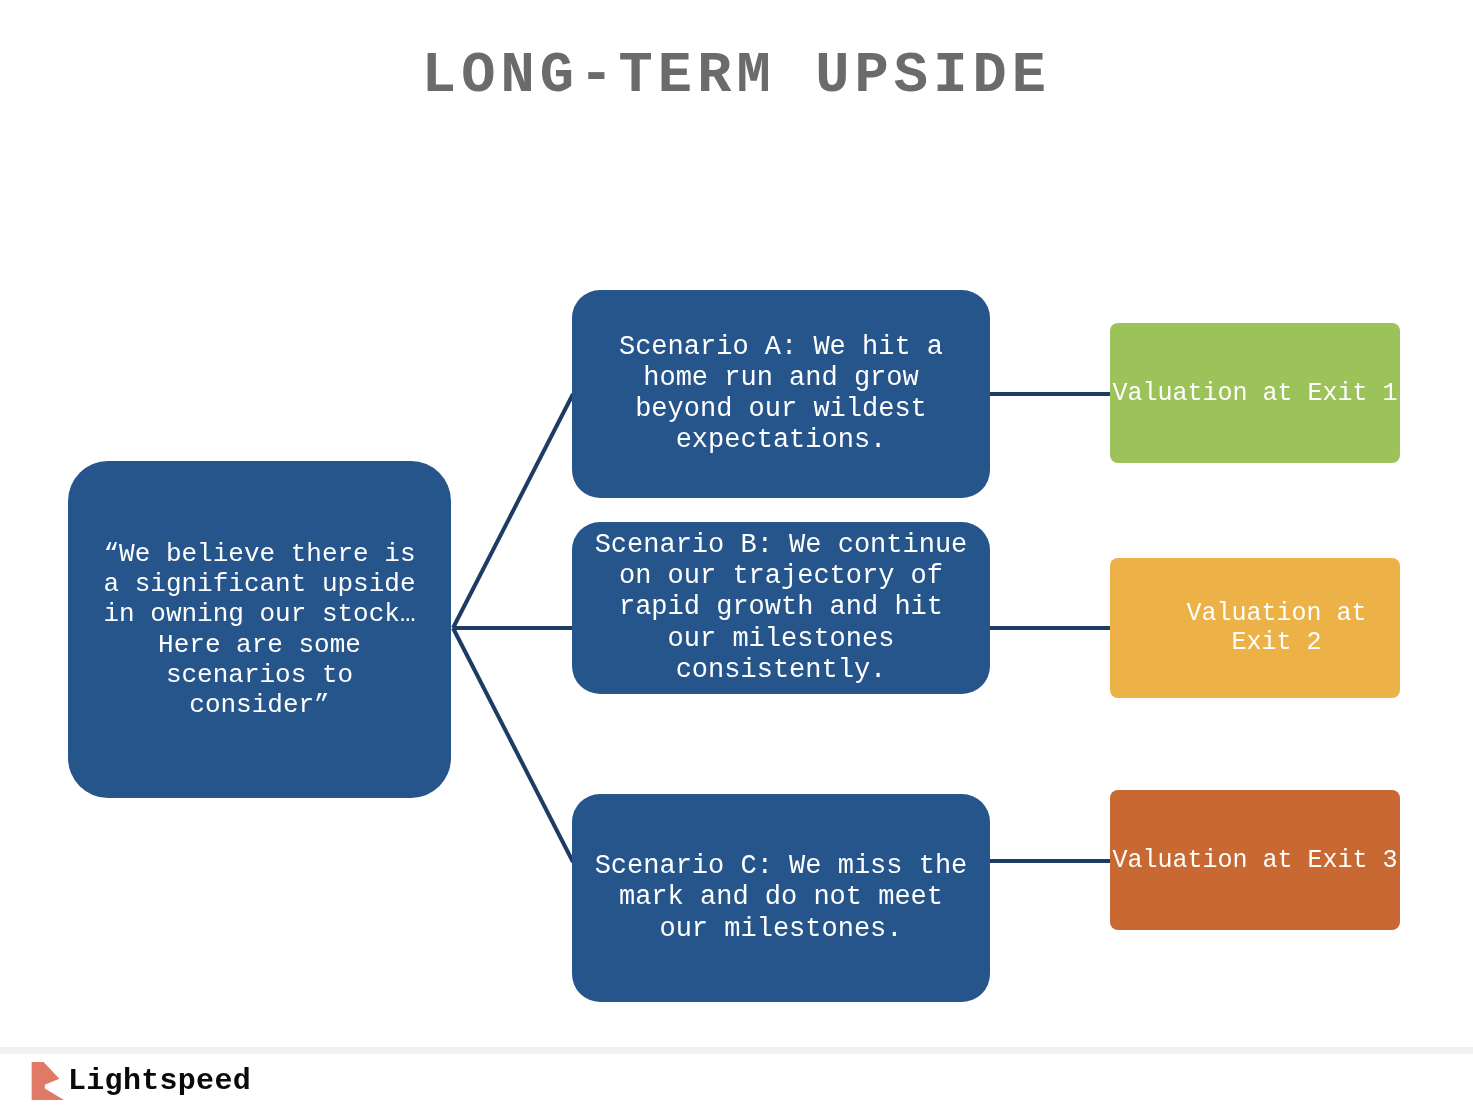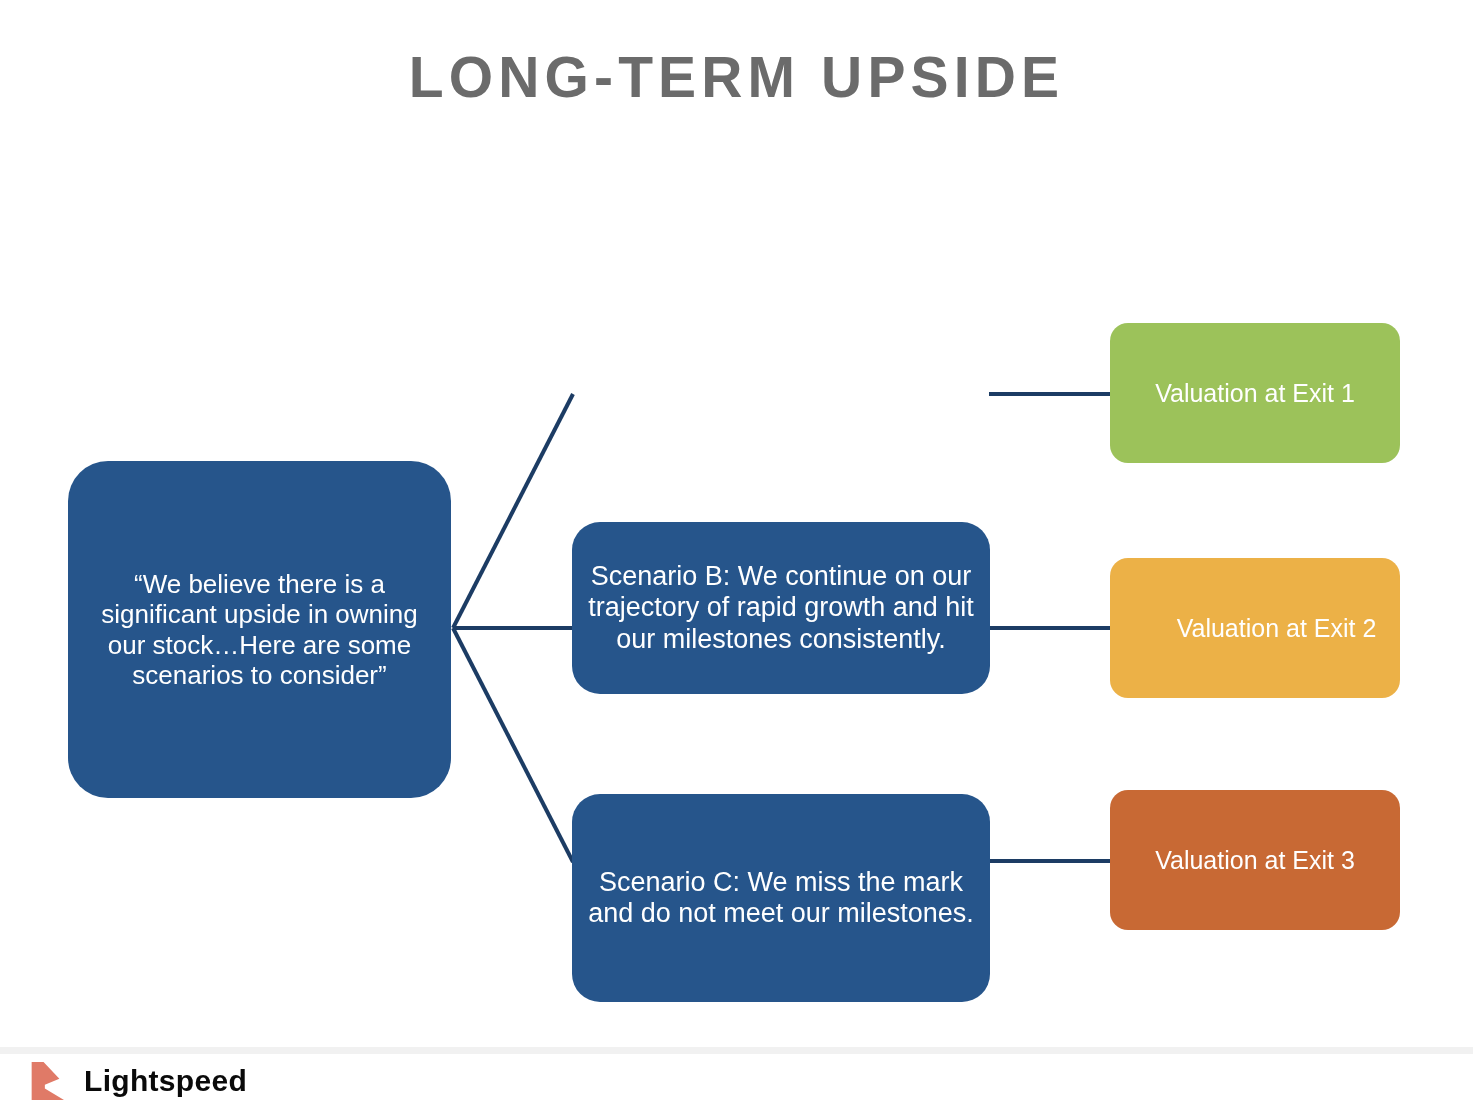--- a/index.html
+++ b/index.html
@@ -1,20 +1,20 @@
 <!DOCTYPE html>
 <html><head>
 <meta charset="utf-8">
 <style>
   html,body{margin:0;padding:0;background:#ffffff;}
   .slide{
     position:relative;
     width:1473px;height:1108px;
     background:#ffffff;
-    font-family:Liberation Sans, sans-serif;
+    font-family:Liberation Mono, monospace;
     overflow:hidden;
   }
   .title{
     position:absolute;top:44px;left:0;width:100%;
     text-align:center;
     font-size:57px;font-weight:bold;
     letter-spacing:0.09em;
     color:#6b6b6b;
   }
   .subtitle{
@@ -42,33 +42,33 @@
     left:572px;width:418px;height:208px;
     border-radius:28px;
     font-size:27px;line-height:1.15;
     padding:0 16px;
   }
   .scenario-a{top:290px;}
   .scenario-b{top:522px;height:172px;}
   .scenario-c{top:758px;}
   .valuation-box{
     left:1110px;width:290px;height:140px;
-    border-radius:18px;
+    border-radius:8px;
     font-size:25px;
   }
   .valuation-1{top:323px;}
   .valuation-2{top:558px;}
   .valuation-3{top:790px;}
   .footer-divider{
     position:absolute;left:0;top:1047px;
     width:100%;height:7px;background:#f1f1f1;
   }
   .footer{
     position:absolute;left:31px;top:1062px;
-    display:flex;align-items:center;gap:20px;
+    display:flex;align-items:center;gap:4px;
   }
   .logo-mark{width:33px;height:38px;display:block;}
   .logo-word{
     font-size:30px;font-weight:bold;color:#0a0a0a;
     letter-spacing:0.01em;
   }
 </style>
 </head>
 <body>
 
@@ -84,20 +84,23 @@
       <line x1="989" y1="394" x2="1111" y2="394"></line>
       <line x1="989" y1="628" x2="1111" y2="628"></line>
       <line x1="989" y1="861" x2="1111" y2="861"></line>
     </g>
   </svg>
 
   <div class="box quote-box" style="background-color: rgb(38, 85, 139);">
     <span>“We believe there is a significant upside in owning our stock…Here are some scenarios to consider”</span>
   </div>
 
+  <div class="box scenario-box scenario-a" style="background-color: rgb(38, 85, 139);">
+    <span>Scenario A: We hit a home run and grow beyond our wildest expectations.</span>
+  </div>
   <div class="box scenario-box scenario-b" style="background-color: rgb(38, 85, 139);">
     <span>Scenario B: We continue on our trajectory of rapid growth and hit our milestones consistently.</span>
   </div>
   <div class="box scenario-box scenario-c" style="background-color: rgb(38, 85, 139); margin-top: 36px;">
     <span>Scenario C: We miss the mark and do not meet our milestones.</span>
   </div>
 
   <div class="box valuation-box valuation-1" style="background-color: rgb(156, 194, 90);">
     <span>Valuation at Exit 1</span>
   </div>

